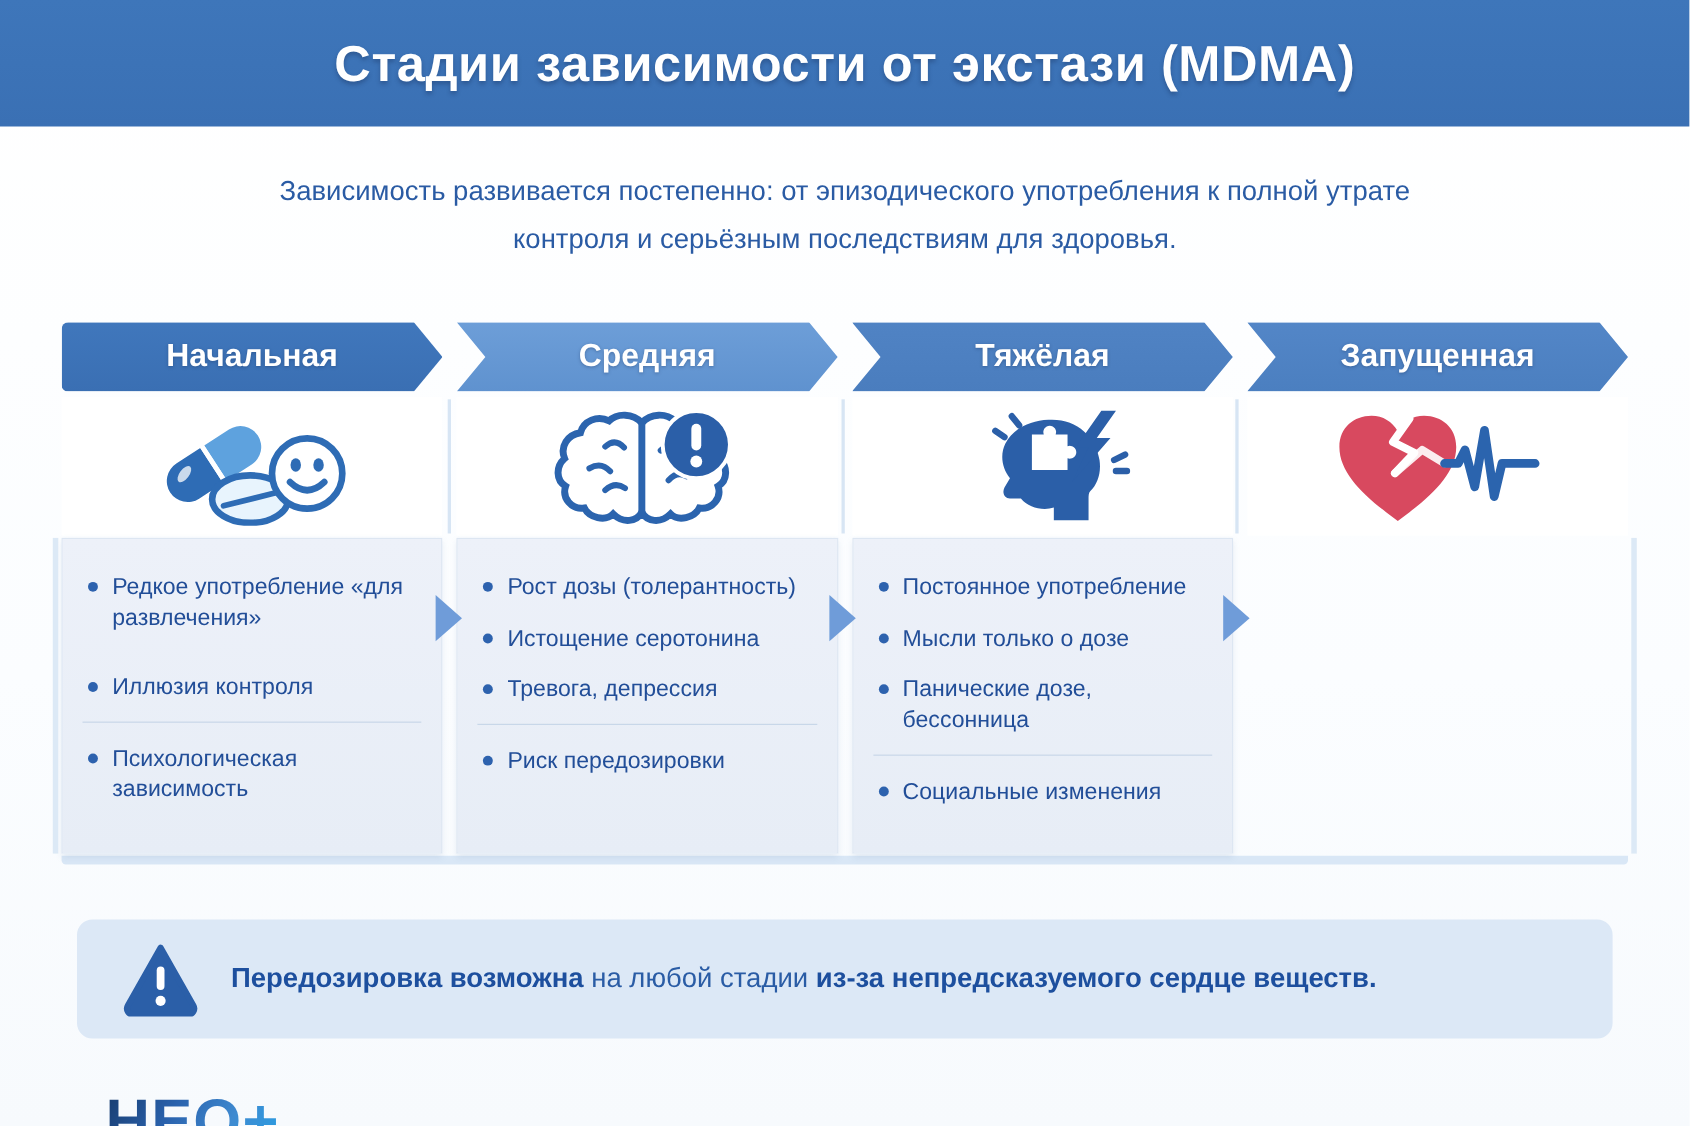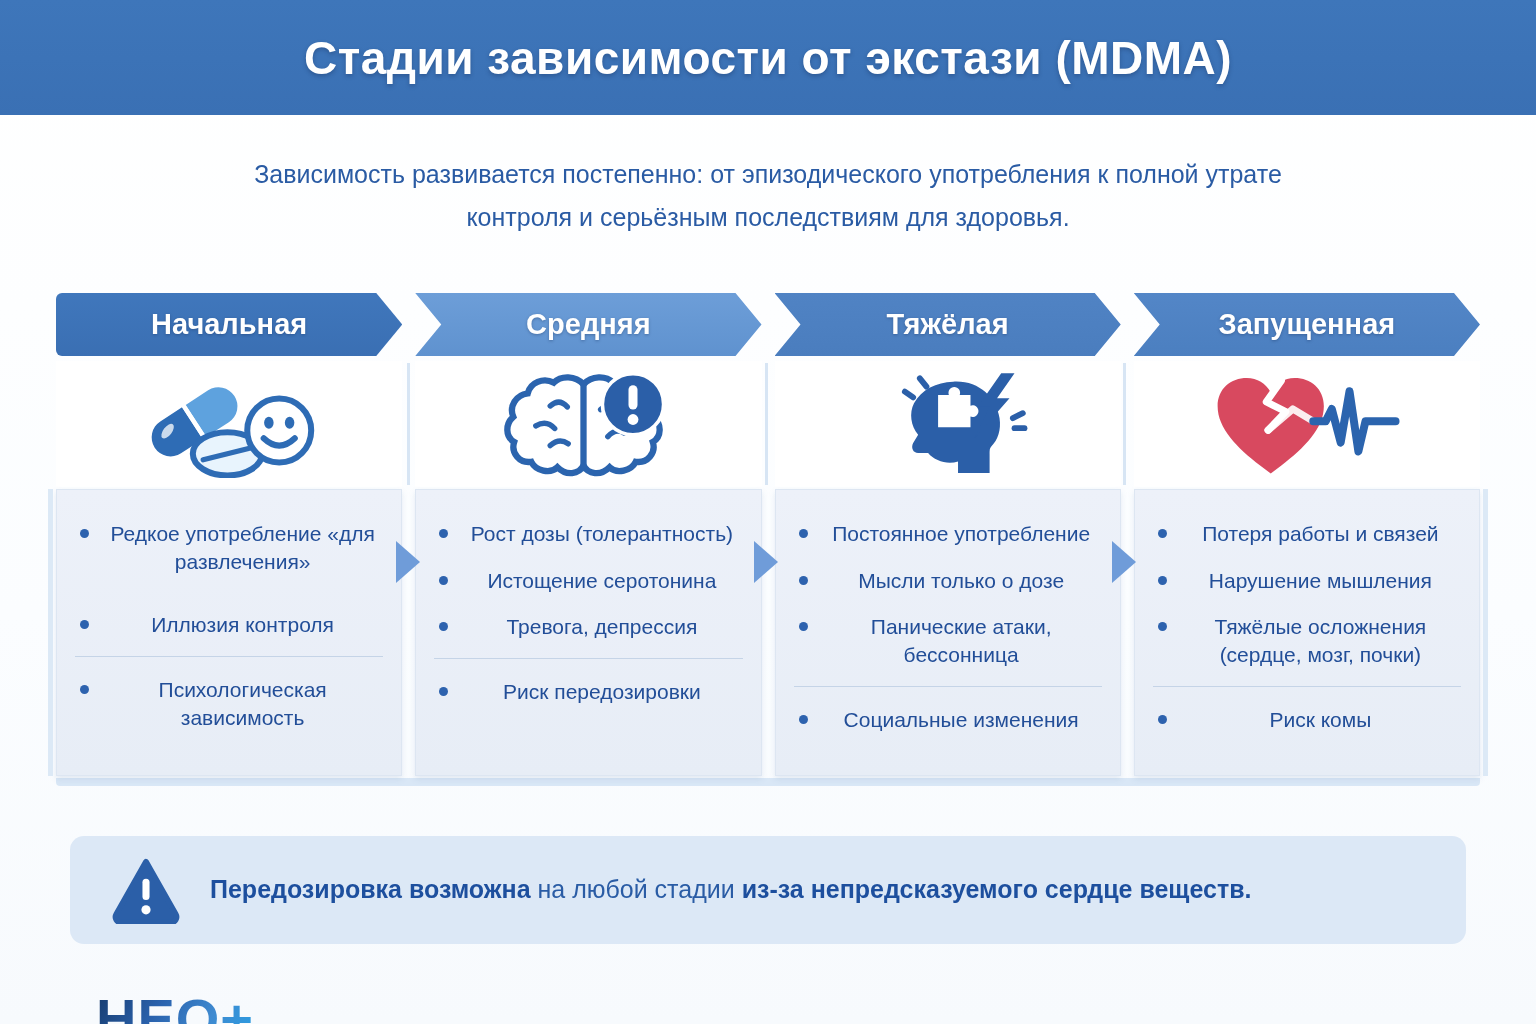--- a/index.html
+++ b/index.html
@@ -52,21 +52,21 @@
   .gutter-line { position:absolute; top:2px; bottom:2px; width:3px; background:#d7e5f4; }
 
   .cards-row { position:relative; margin-top:2px; }
   .stage-card {
     background:linear-gradient(180deg,#edf1f9 0%,#e7edf6 100%);
     border:1px solid #dde6f2;
     box-shadow:0 3px 6px rgba(120,150,190,0.18);
     padding:30px 18px 22px 18px;
     min-height:244px;
   }
-  .stage-card ul { list-style:none;text-align:center; }
+  .stage-card ul { list-style:none; }
   .stage-card li {
     position:relative; padding-left:27px; margin-bottom:19px;
     font-size:21px; line-height:1.32; color:#224e98;
   }
   .stage-card li::before {
     content:""; position:absolute; left:5px; top:9px;
     width:9px; height:9px; border-radius:50%; background:#2d62ae;
   }
   .stage-card li.divided { border-bottom:1px solid #c5d4e7; padding-bottom:17px; }
 
@@ -209,30 +209,22 @@
         <li>Рост дозы (толерантность)</li>
         <li>Истощение серотонина</li>
         <li class="divided">Тревога, депрессия</li>
         <li>Риск передозировки</li>
       </ul>
     </div>
     <div class="stage-card">
       <ul>
         <li>Постоянное употребление</li>
         <li>Мысли только о дозе</li>
-        <li class="divided">Панические атаки, бессонница</li>
+        <li class="divided">Панические дозе, бессонница</li>
         <li>Социальные изменения</li>
-      </ul>
-    </div>
-    <div class="stage-card">
-      <ul>
-        <li>Потеря работы и связей</li>
-        <li>Нарушение мышления</li>
-        <li class="divided">Тяжёлые осложнения (сердце, мозг, почки)</li>
-        <li>Риск комы</li>
       </ul>
     </div>
     <span class="flow-arrow" style="left:calc(25% - 16px)"></span>
     <span class="flow-arrow" style="left:calc(50% - 14px)"></span>
     <span class="flow-arrow" style="left:calc(75% - 12px)"></span>
     <span class="edge-strip-left" style="top:0"></span>
     <span class="edge-strip-right" style="top:0"></span>
   </div>
 </section>
 <div class="bottom-strip"></div>

